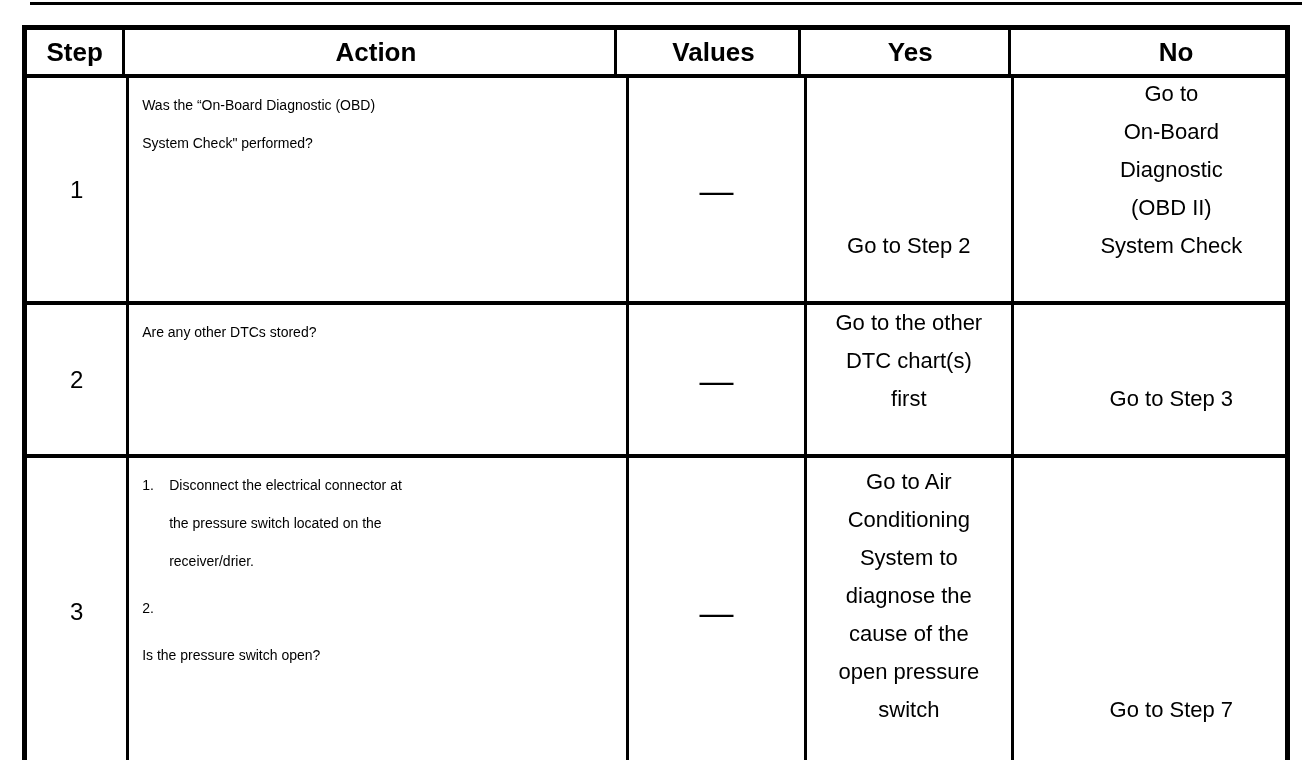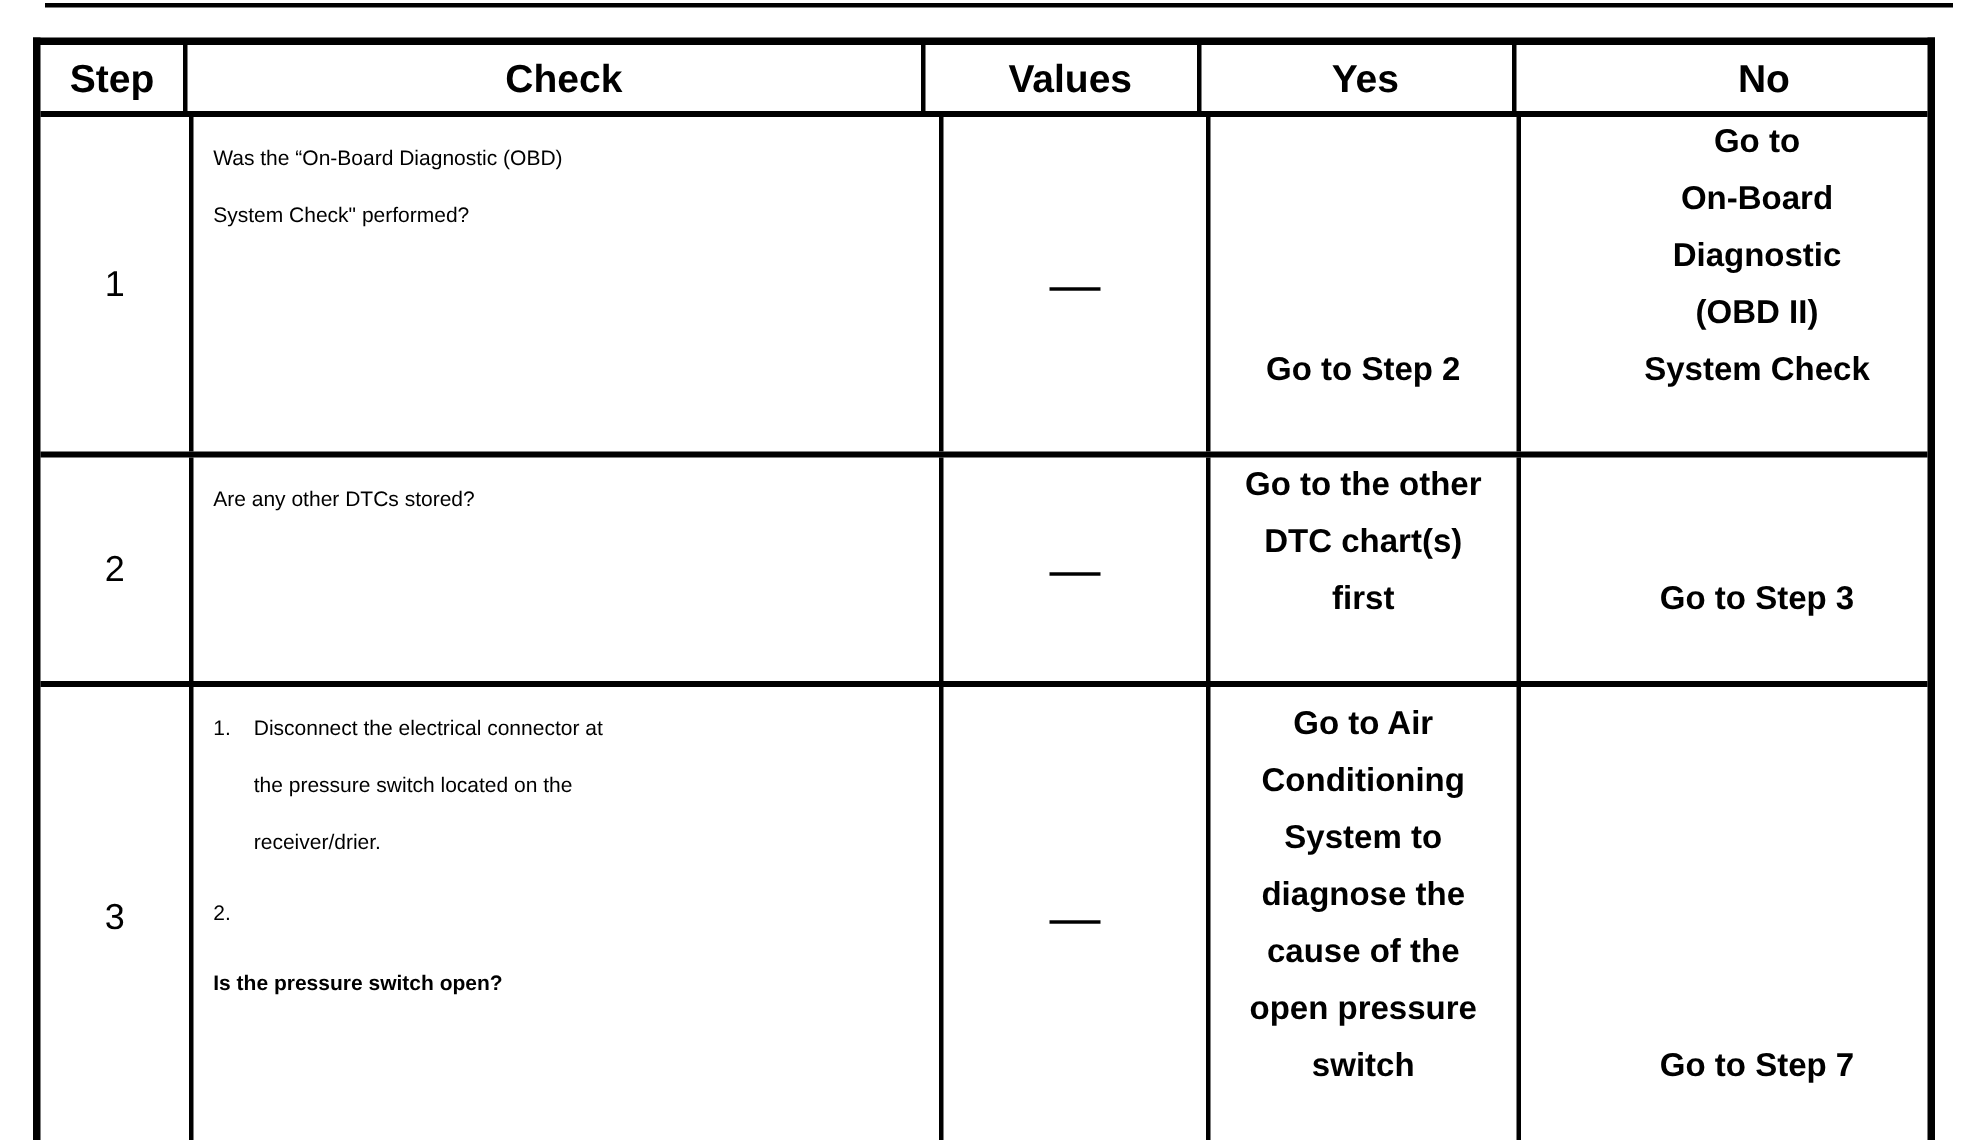--- a/index.html
+++ b/index.html
@@ -31,40 +31,40 @@
            font-weight: bold; font-size: 26px; }
 
   .step-c { display: flex; align-items: center; justify-content: center; font-size: 24px; }
 
   .action-c { padding: 8px 10px 0 13px; font-size: 14px; line-height: 38px; }
 
   .values-c { display: flex; align-items: center; justify-content: center; }
   .dash { font-size: 34px; line-height: 34px; }
 
   .end-c { display: flex; flex-direction: column; justify-content: flex-end; align-items: center;
-           text-align: center; padding: 6px 6px 36px 6px; font-size: 22px; line-height: 38px; font-weight: bold; }
+           text-align: center; padding: 6px 6px 36px 6px; font-size: 22px; line-height: 38px; }
 
   .lines { white-space: pre-line; }
 
   .aitem { display: flex; margin-bottom: 9px; }
   .anum { width: 27px; flex: none; }
-  .aquestion { margin-top: 9px; font-weight: bold; }
+  .aquestion { margin-top: 9px; }
 </style>
 </head>
 <body>
 
 <div class="page">
 
   <div class="top-line"></div>
 
   <div class="dtable">
 
     <div class="row header">
       <div class="cell col-step hcell">Step</div>
-      <div class="cell col-action hcell">Check</div>
+      <div class="cell col-action hcell">Action</div>
       <div class="cell col-values hcell">Values</div>
       <div class="cell col-yes hcell">Yes</div>
       <div class="cell col-no hcell">No</div>
     </div>
 
     <div class="row r1">
       <div class="cell col-step step-c">1</div>
       <div class="cell col-action action-c">
         <div class="lines">Was the “On-Board Diagnostic (OBD)
 System Check" performed?</div>

